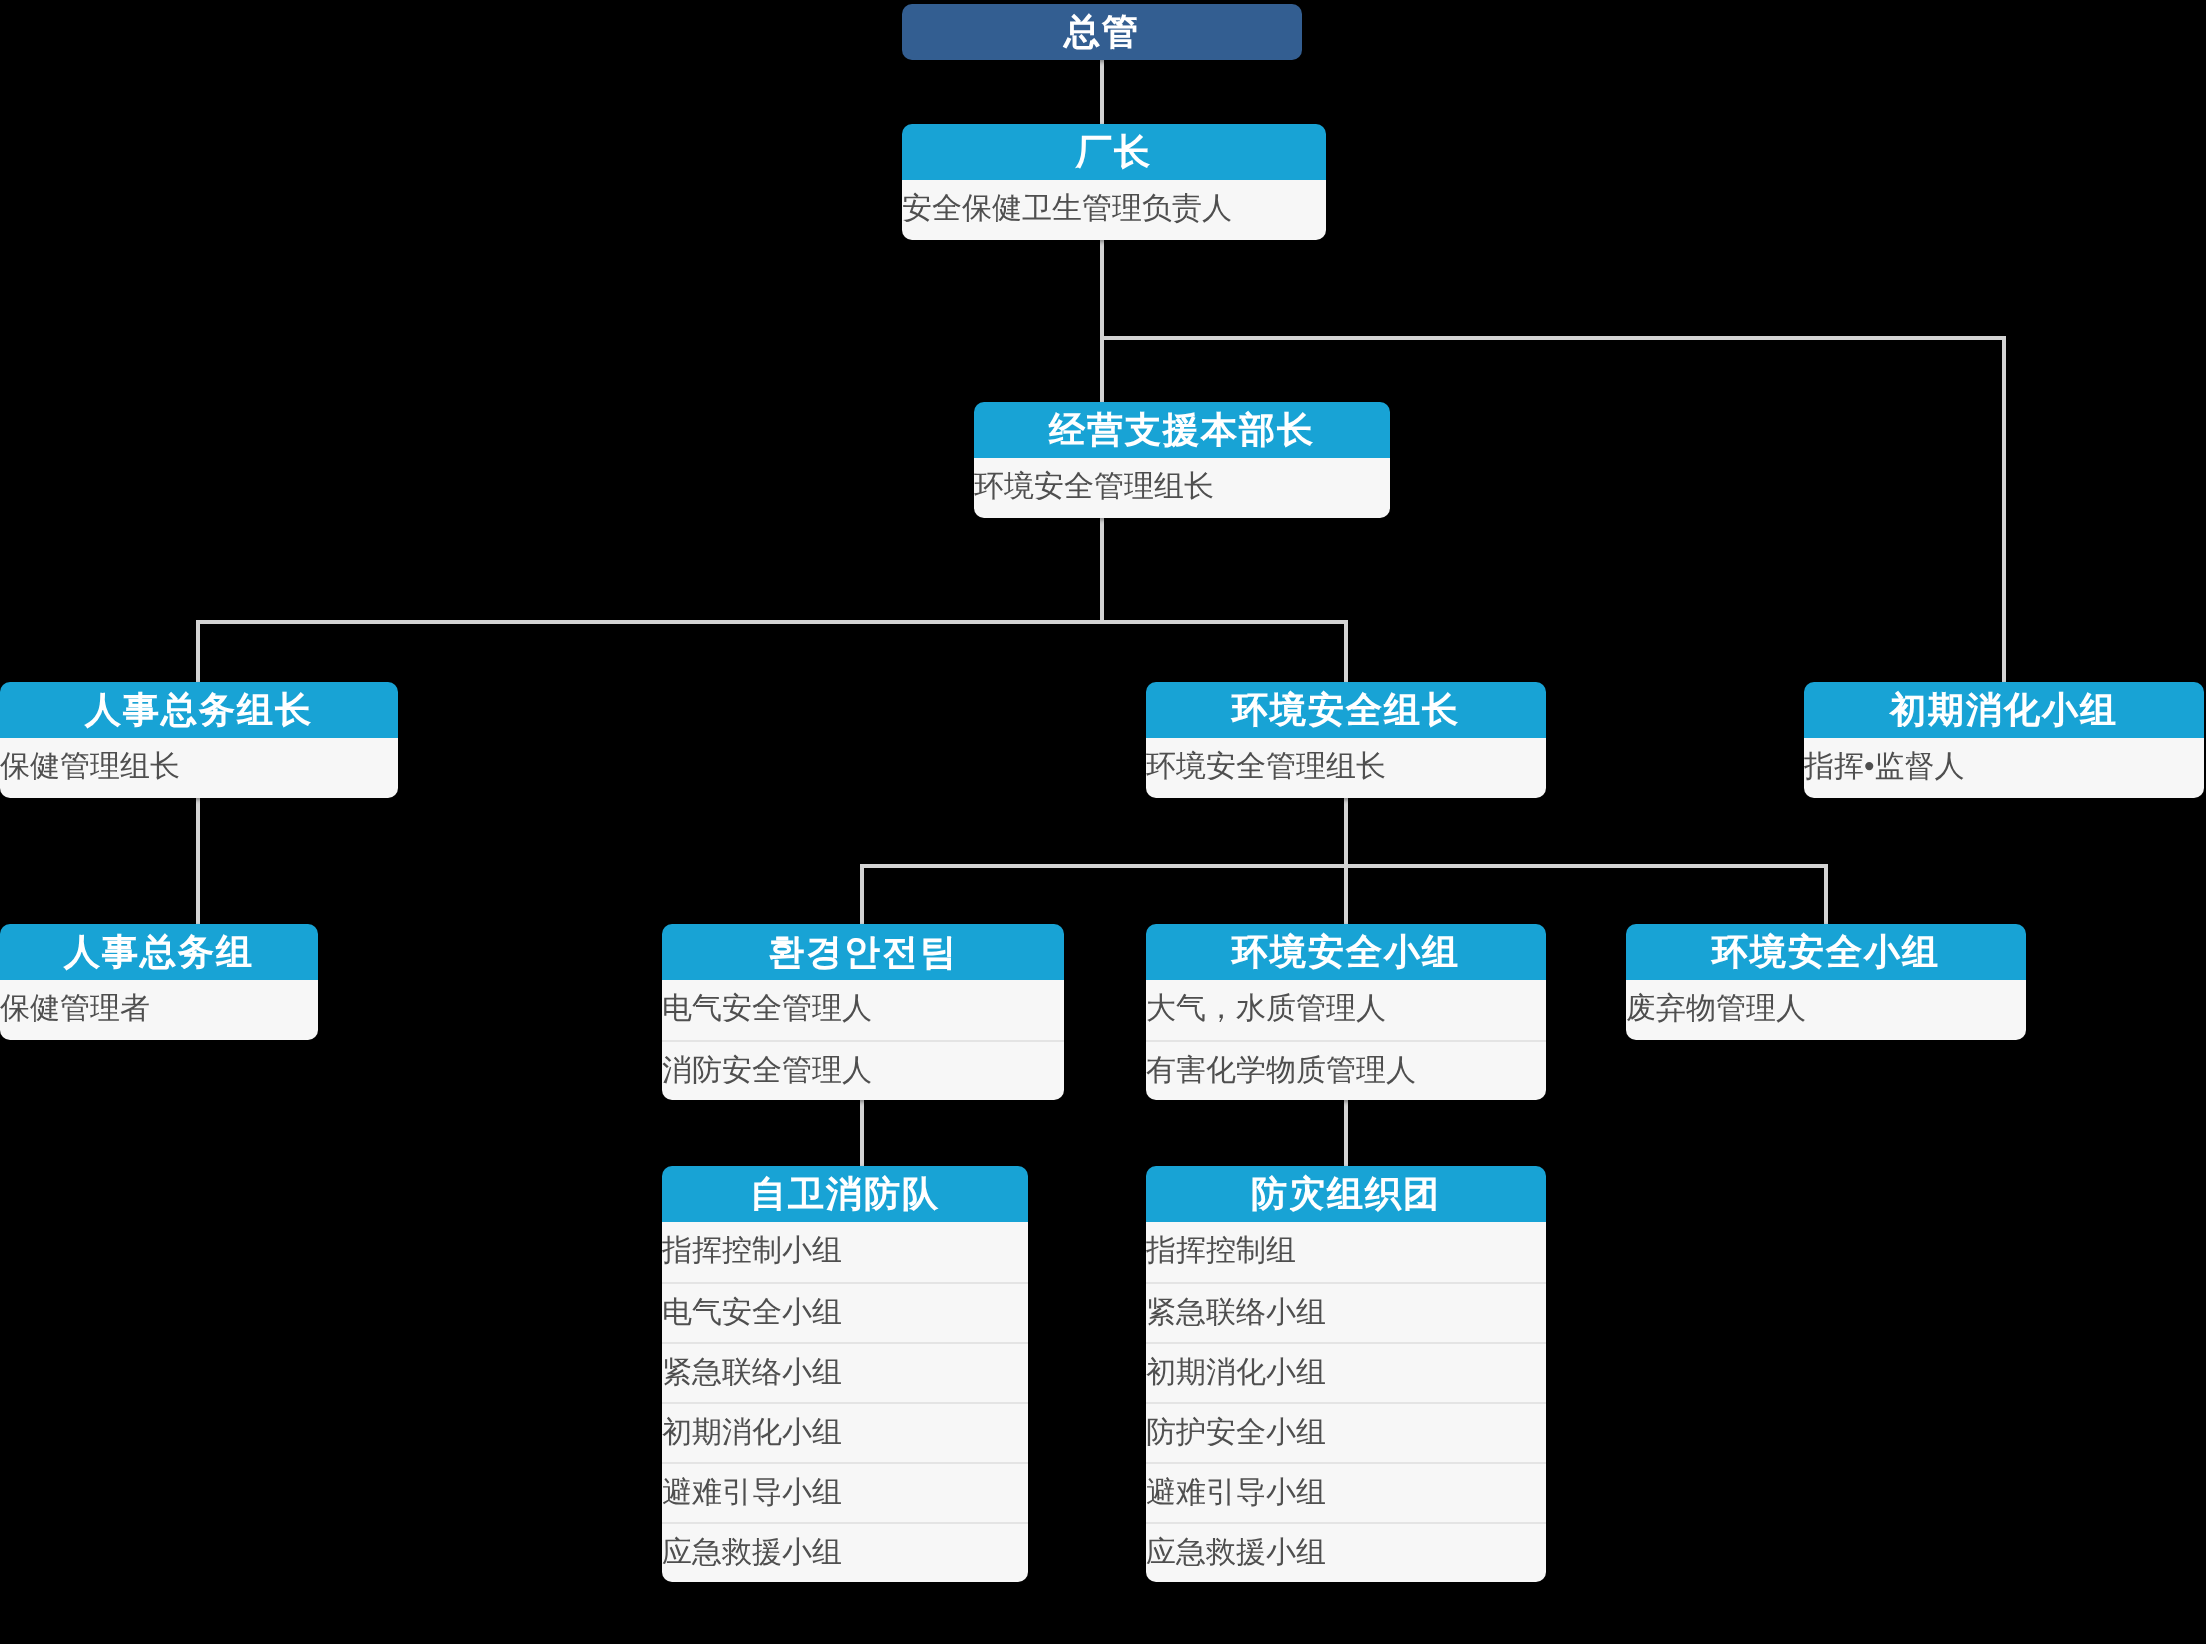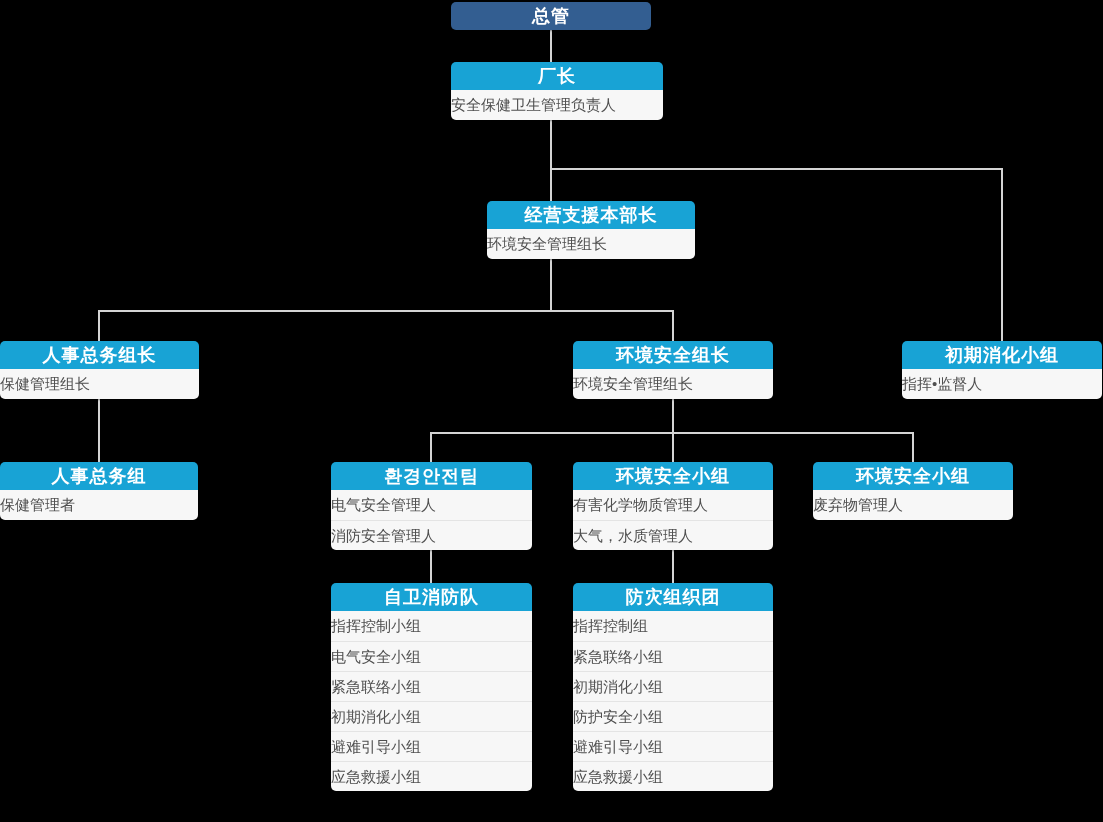--- a/index.html
+++ b/index.html
@@ -94,43 +94,43 @@
   <div class="node" style="left:573px;top:341px;width:200px;">
     <div class="hdr">环境安全组长</div>
     <div class="row">环境安全管理组长</div>
   </div>
 
   <div class="node" style="left:902px;top:341px;width:200px;">
     <div class="hdr">初期消化小组</div>
     <div class="row">指挥•监督人</div>
   </div>
 
-  <div class="node" style="left:0px;top:462px;width:198px;">
+  <div class="node" style="left:0px;top:462px;width:159px;">
     <div class="hdr">人事总务组</div>
     <div class="row">保健管理者</div>
   </div>
 
   <div class="node" style="left:331px;top:462px;width:201px;">
     <div class="hdr">환경안전팀</div>
     <div class="row">电气安全管理人</div>
     <div class="row">消防安全管理人</div>
   </div>
 
   <div class="node" style="left:573px;top:462px;width:200px;">
     <div class="hdr">环境安全小组</div>
+    <div class="row">大气，水质管理人</div>
     <div class="row">有害化学物质管理人</div>
-    <div class="row">大气，水质管理人</div>
   </div>
 
   <div class="node" style="left:813px;top:462px;width:200px;">
     <div class="hdr">环境安全小组</div>
     <div class="row">废弃物管理人</div>
   </div>
 
-  <div class="node" style="left:331px;top:583px;width:201px;">
+  <div class="node" style="left:331px;top:583px;width:183px;">
     <div class="hdr">自卫消防队</div>
     <div class="row">指挥控制小组</div>
     <div class="row">电气安全小组</div>
     <div class="row">紧急联络小组</div>
     <div class="row">初期消化小组</div>
     <div class="row">避难引导小组</div>
     <div class="row">应急救援小组</div>
   </div>
 
   <div class="node" style="left:573px;top:583px;width:200px;">

